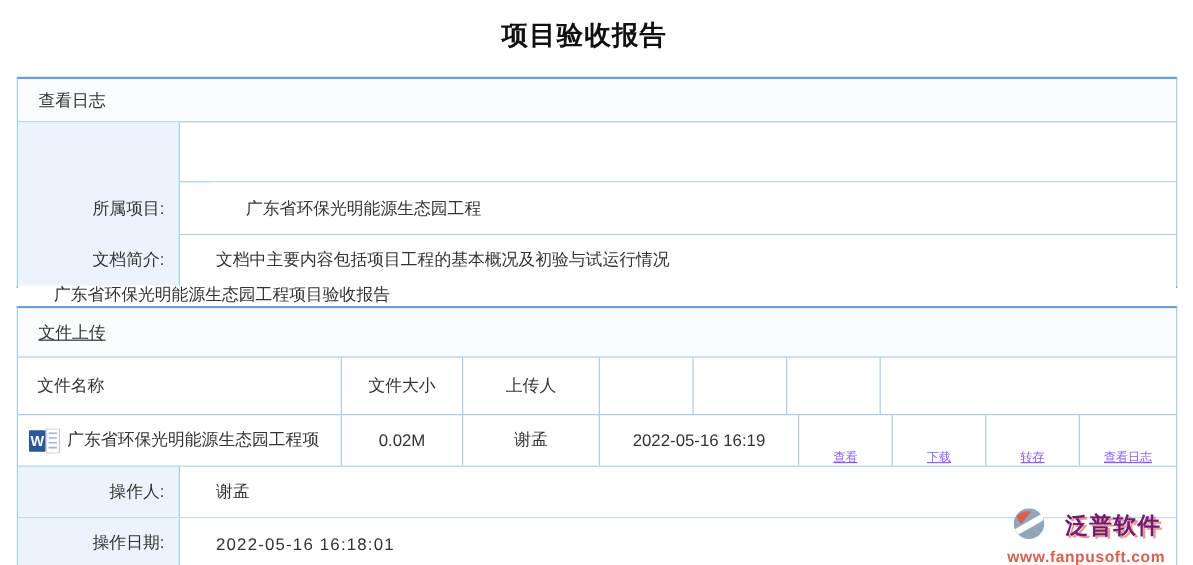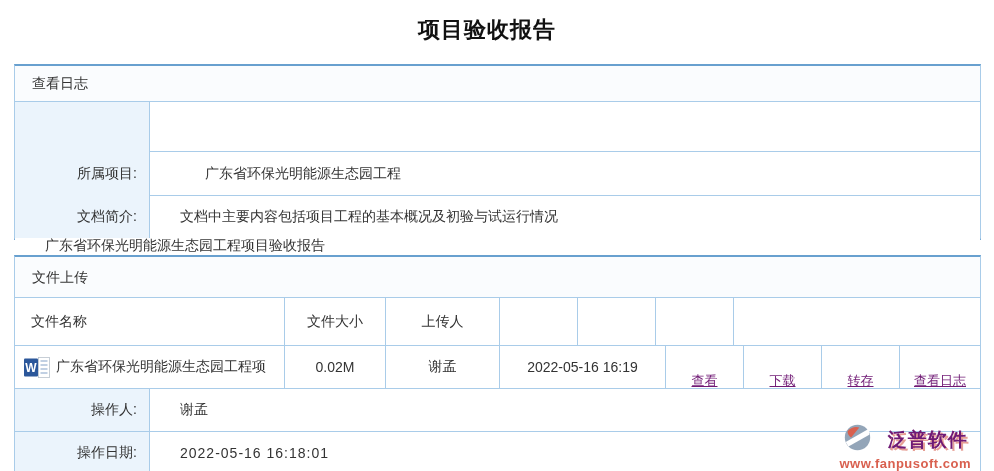--- a/index.html
+++ b/index.html
@@ -33,21 +33,21 @@
   .box-2 { margin-top: 15px; }
 
   .section-header {
     height: 35px;
     line-height: 35px;
     padding-left: 17px;
     font-size: 14px;
     color: #333333;
     background: #fafcfe;
   }
-  .box-2 .section-header { height: 40px; line-height: 40px; }
+  .box-2 .section-header { height: 40px; line-height: 40px; text-decoration: underline; }
 
   .info-row {
     display: flex;
     border-top: 1px solid #a9cce9;
     align-items: stretch;
   }
   .label-cell {
     width: 135px;
     flex: 0 0 135px;
     background: #ebf4fc;
@@ -94,24 +94,24 @@
   .c-time { flex: 0 0 166px; }
   .c-act { flex: 0 0 78px; }
   .c-act-last { flex: 1 1 auto; }
   .header-row { height: 48px; background: #ffffff; }
   .file-row { height: 43px; }
   .file-row .c-name { padding-left: 9px; }
   .file-icon { margin-right: 6px; flex: 0 0 auto; display: inline-flex; }
   .file-name-text { overflow: hidden; white-space: nowrap; }
 
   a.action-link {
-    color: #701a75;
+    color: #8b5cf6;
     text-decoration: underline;
     cursor: pointer;
-    font-size: 13px;
+    font-size: 10px;
     margin-top: 28px;
   }
 
   .date-spaced { letter-spacing: 1px; }
 
   .watermark {
     position: absolute;
     right: 3px;
     bottom: 1px;
     display: flex;

